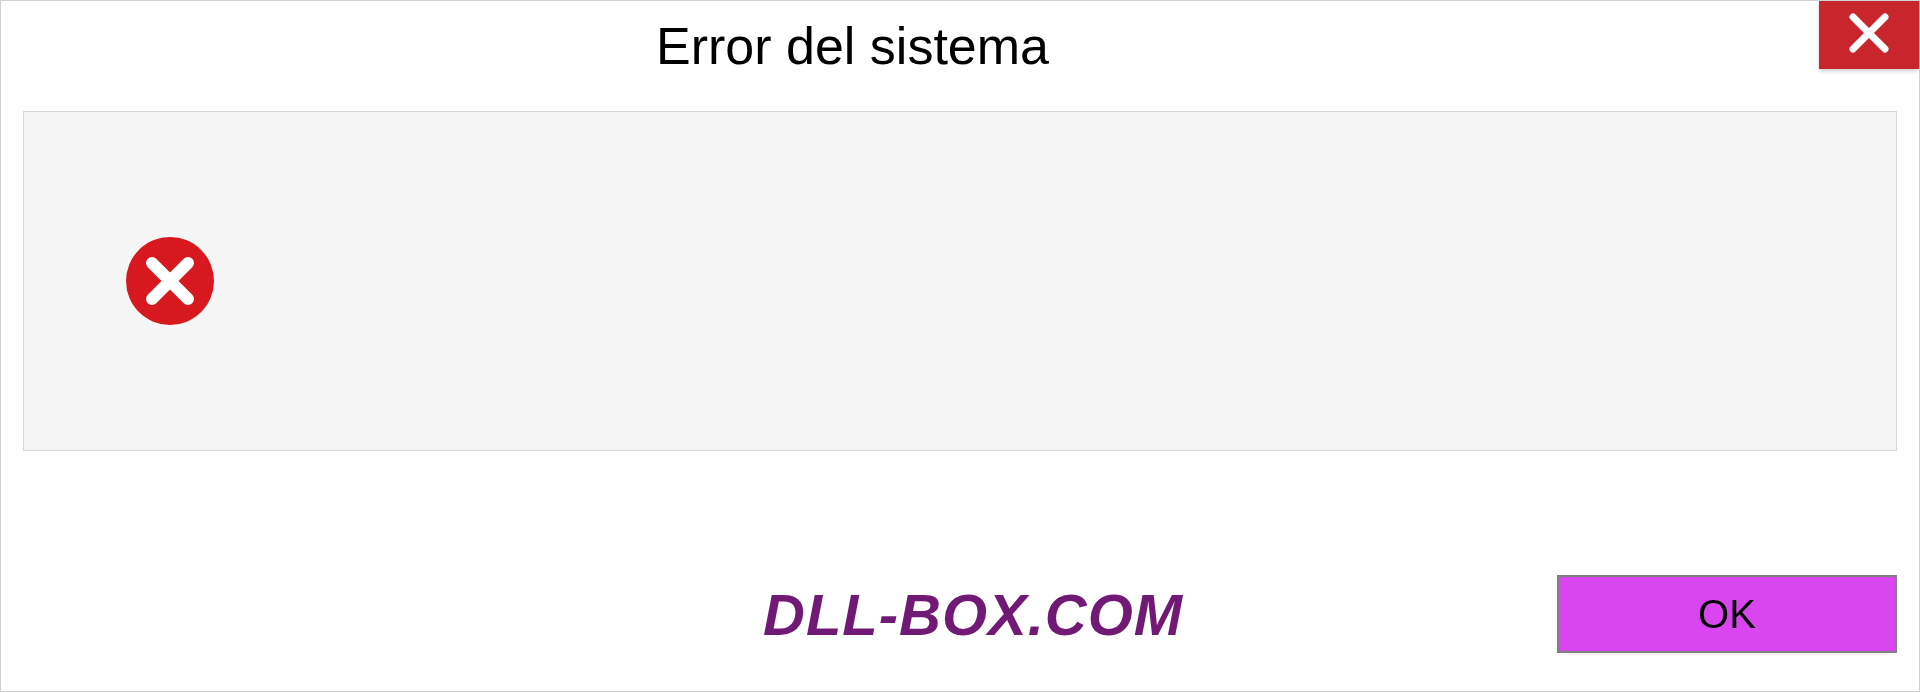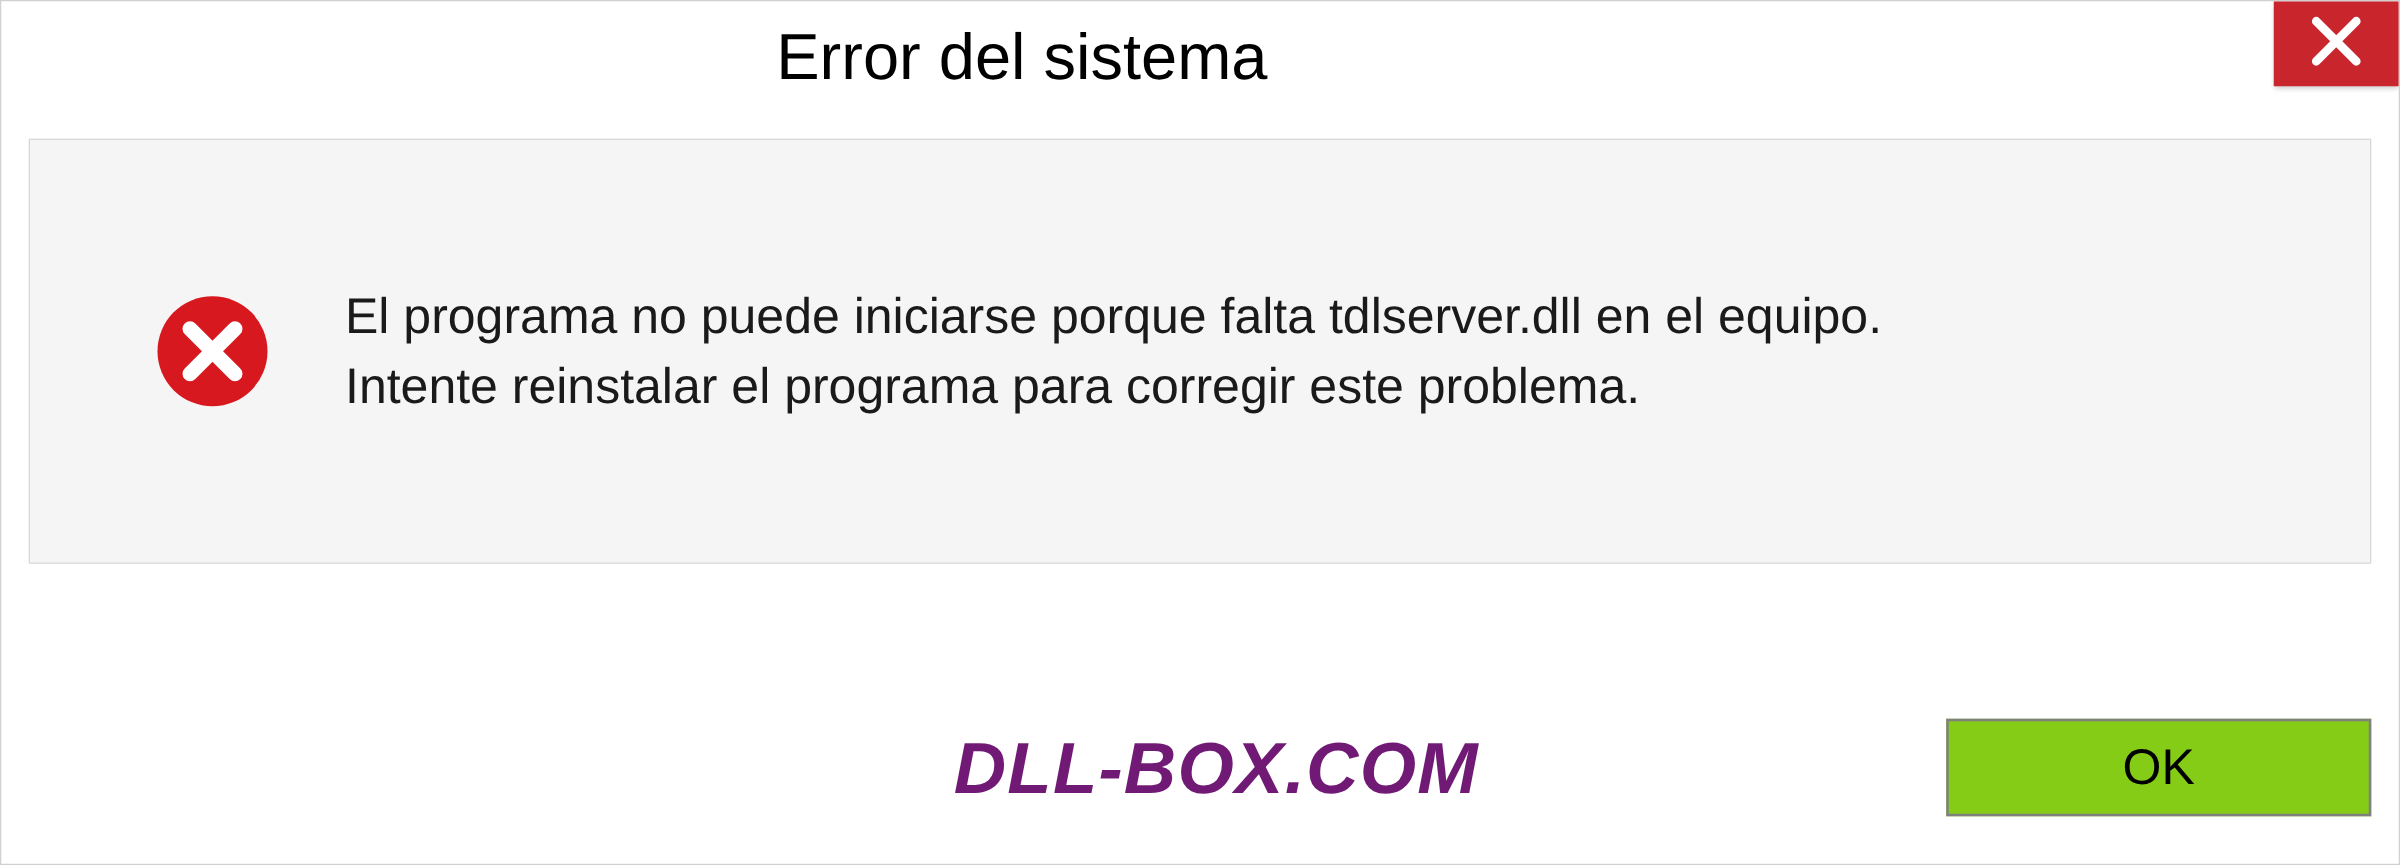--- a/index.html
+++ b/index.html
@@ -14,20 +14,21 @@
       font-family: "Segoe UI", Tahoma, Arial, sans-serif;
       position: relative;
       border: 1px solid #d0d0d0;
     }
     .titlebar {
       display: flex;
       align-items: center;
       justify-content: space-between;
       height: 90px;
       padding-left: 0;
+      margin-left: 35px;
     }
     .title-text {
       font-size: 52px;
       color: #000;
       font-weight: 400;
       margin-left: 620px;
     }
     .close-btn {
       width: 100px;
       height: 68px;
@@ -90,21 +91,21 @@
       font-weight: 800;
       color: #701a75;
       letter-spacing: 1px;
       font-style: italic;
       font-family: Arial, sans-serif;
       margin-left: 740px;
     }
     .ok-btn {
       width: 340px;
       height: 78px;
-      background: #84cc16;
+      background: #d946ef;
       border: 2px solid #808080;
       font-size: 40px;
       color: #000;
       display: flex;
       align-items: center;
       justify-content: center;
       cursor: pointer;
     }
   </style>
 </head>
@@ -123,24 +124,20 @@
 </div>
 
 <div class="content-panel">
   <div class="error-icon">
     <svg viewBox="0 0 92 92">
       <circle cx="46" cy="46" r="44" fill="#d8181f"></circle>
       <line x1="28" y1="28" x2="64" y2="64" stroke="#ffffff" stroke-width="12" stroke-linecap="round"></line>
       <line x1="64" y1="28" x2="28" y2="64" stroke="#ffffff" stroke-width="12" stroke-linecap="round"></line>
     </svg>
   </div>
-  <div class="message-block">
-    <div class="message-line">El programa no puede iniciarse porque falta tdlserver.dll en el equipo.</div>
-    <div class="message-line">Intente reinstalar el programa para corregir este problema.</div>
-  </div>
 </div>
 
 <div class="footer">
   <span class="watermark">DLL-BOX.COM</span>
   <div class="ok-btn">
     <span>OK</span>
   </div>
 </div>
 
 </body></html>

